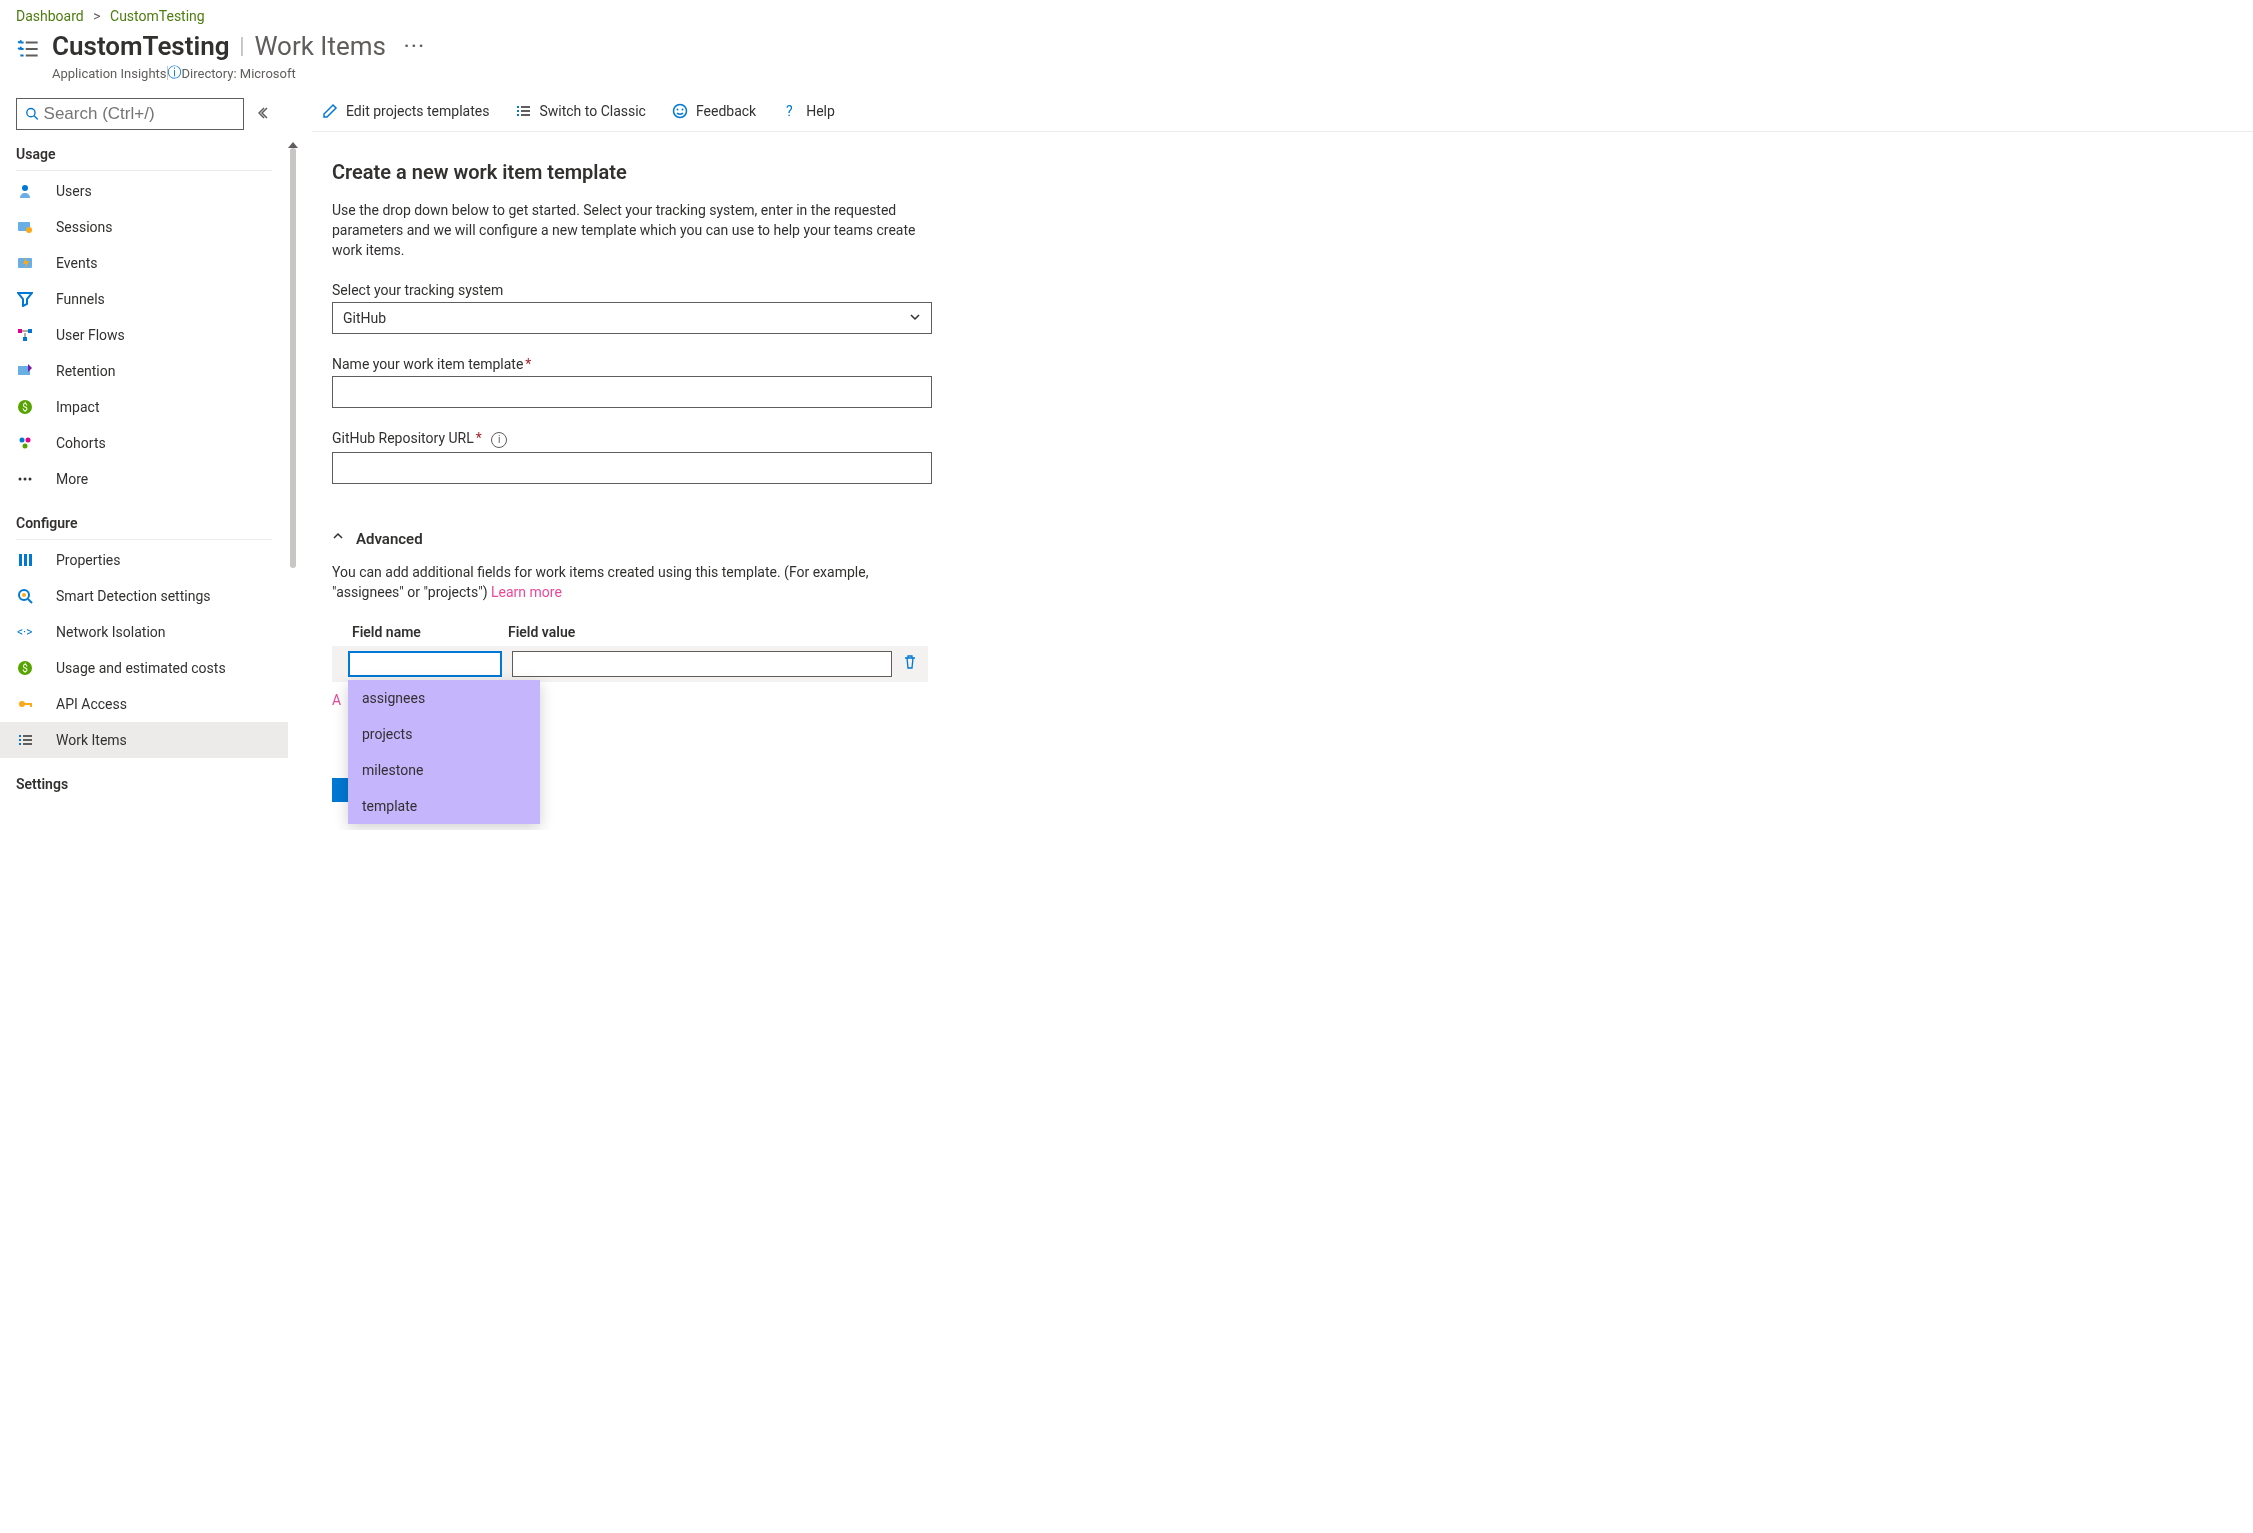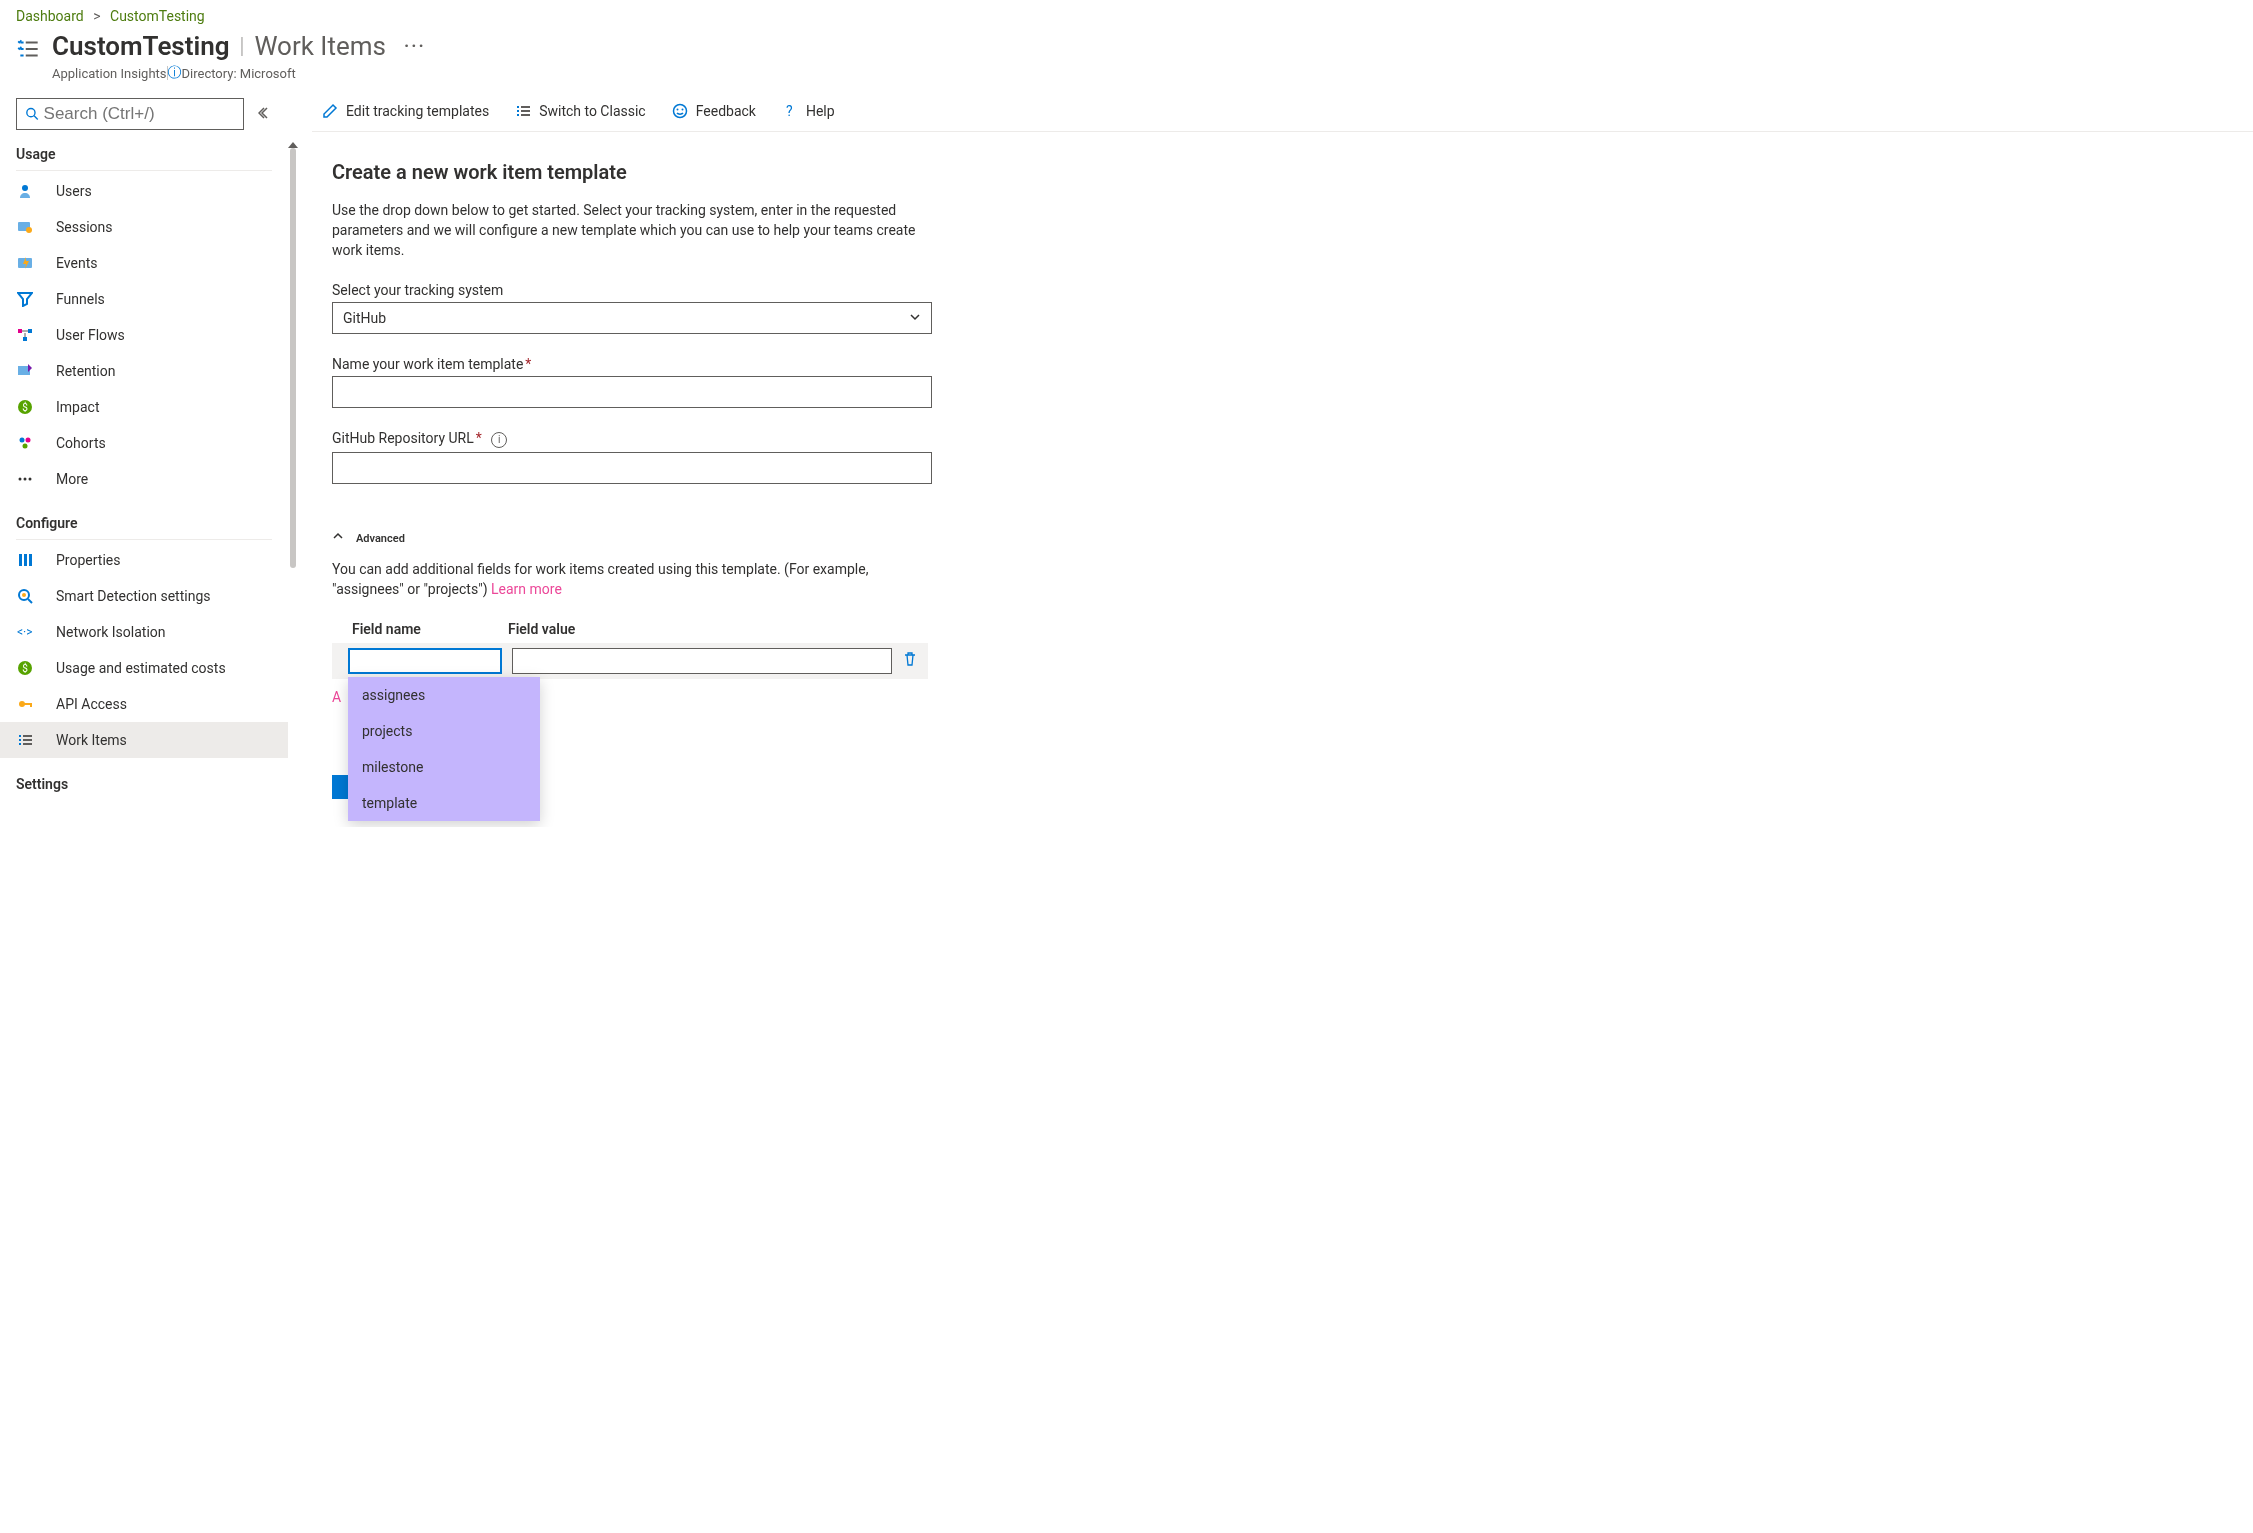--- a/index.html
+++ b/index.html
@@ -162,22 +162,22 @@
   .textinput input { border:none; outline:none; width:100%; font-size:14px; }
   .info-circle {
     display:inline-flex; align-items:center; justify-content:center;
     width:16px; height:16px; border:1px solid #605e5c; border-radius:50%;
     font-size:10px; color:#605e5c; margin-left:6px;
   }
   .advanced {
     margin-top: 46px;
   }
   .adv-header{
-    display:flex; align-items:flex-end; gap:12px;
-    font-weight:600; font-size:11px; cursor:pointer;
+    display:flex; align-items:flex-start; gap:12px;
+    font-weight:600; font-size:15px; cursor:pointer;
   }
   .adv-header .chev-up{ font-size:12px; }
   .adv-desc{ font-size:14px; margin-top:14px; max-width:580px; }
   .adv-table{ margin-top:22px; width:596px; }
   .adv-head{ display:flex; font-size:14px; font-weight:400; color:#323130; }
   .adv-head .col1{ width:174px; padding-left:20px; font-weight:600; }
   .adv-head .col2{ flex:1; padding-left:2px; font-weight:600; }
   .adv-row{
     display:flex; align-items:center; gap:10px;
     background:#f3f2f1; height:36px; padding:0 10px 0 16px;
@@ -412,21 +412,21 @@
   </aside>
   <div class="nav-scroll"></div>
 
   <main class="main">
 
     <div class="toolbar">
       <div class="tb-item">
         <svg viewBox="0 0 16 16">
             <path d="M11 2l3 3-9 9H2v-3z" fill="none" stroke="#0078d4" stroke-width="1.5"></path>
           </svg>
-        <span>Edit tracking templates</span>
+        <span>Edit projects templates</span>
       </div>
       <div class="tb-item">
         <svg viewBox="0 0 16 16">
             <path d="M2 4h2M2 8h2M2 12h2" stroke="#0078d4" stroke-width="2"></path>
             <path d="M6 4h9M6 8h9M6 12h9" stroke="#605e5c" stroke-width="2"></path>
           </svg>
         <span>Switch to Classic</span>
       </div>
       <div class="tb-item">
         <svg viewBox="0 0 16 16">

